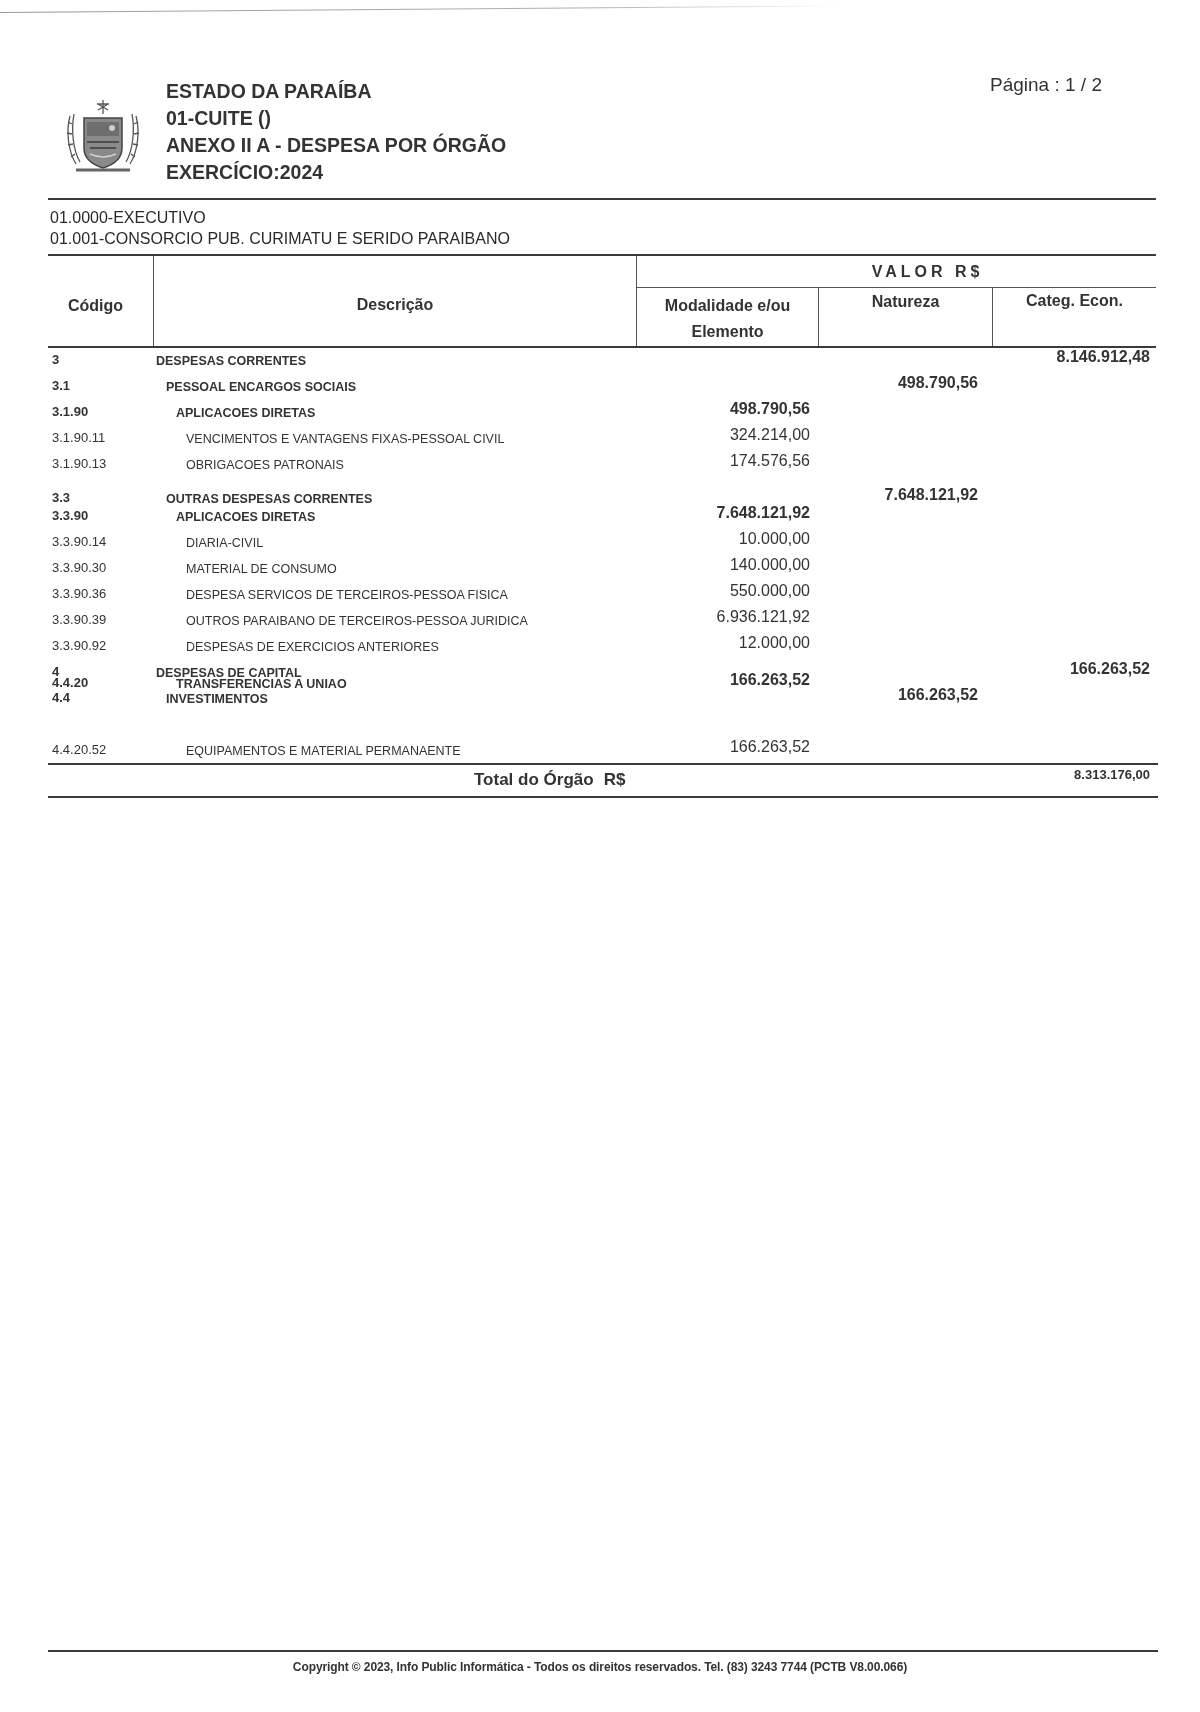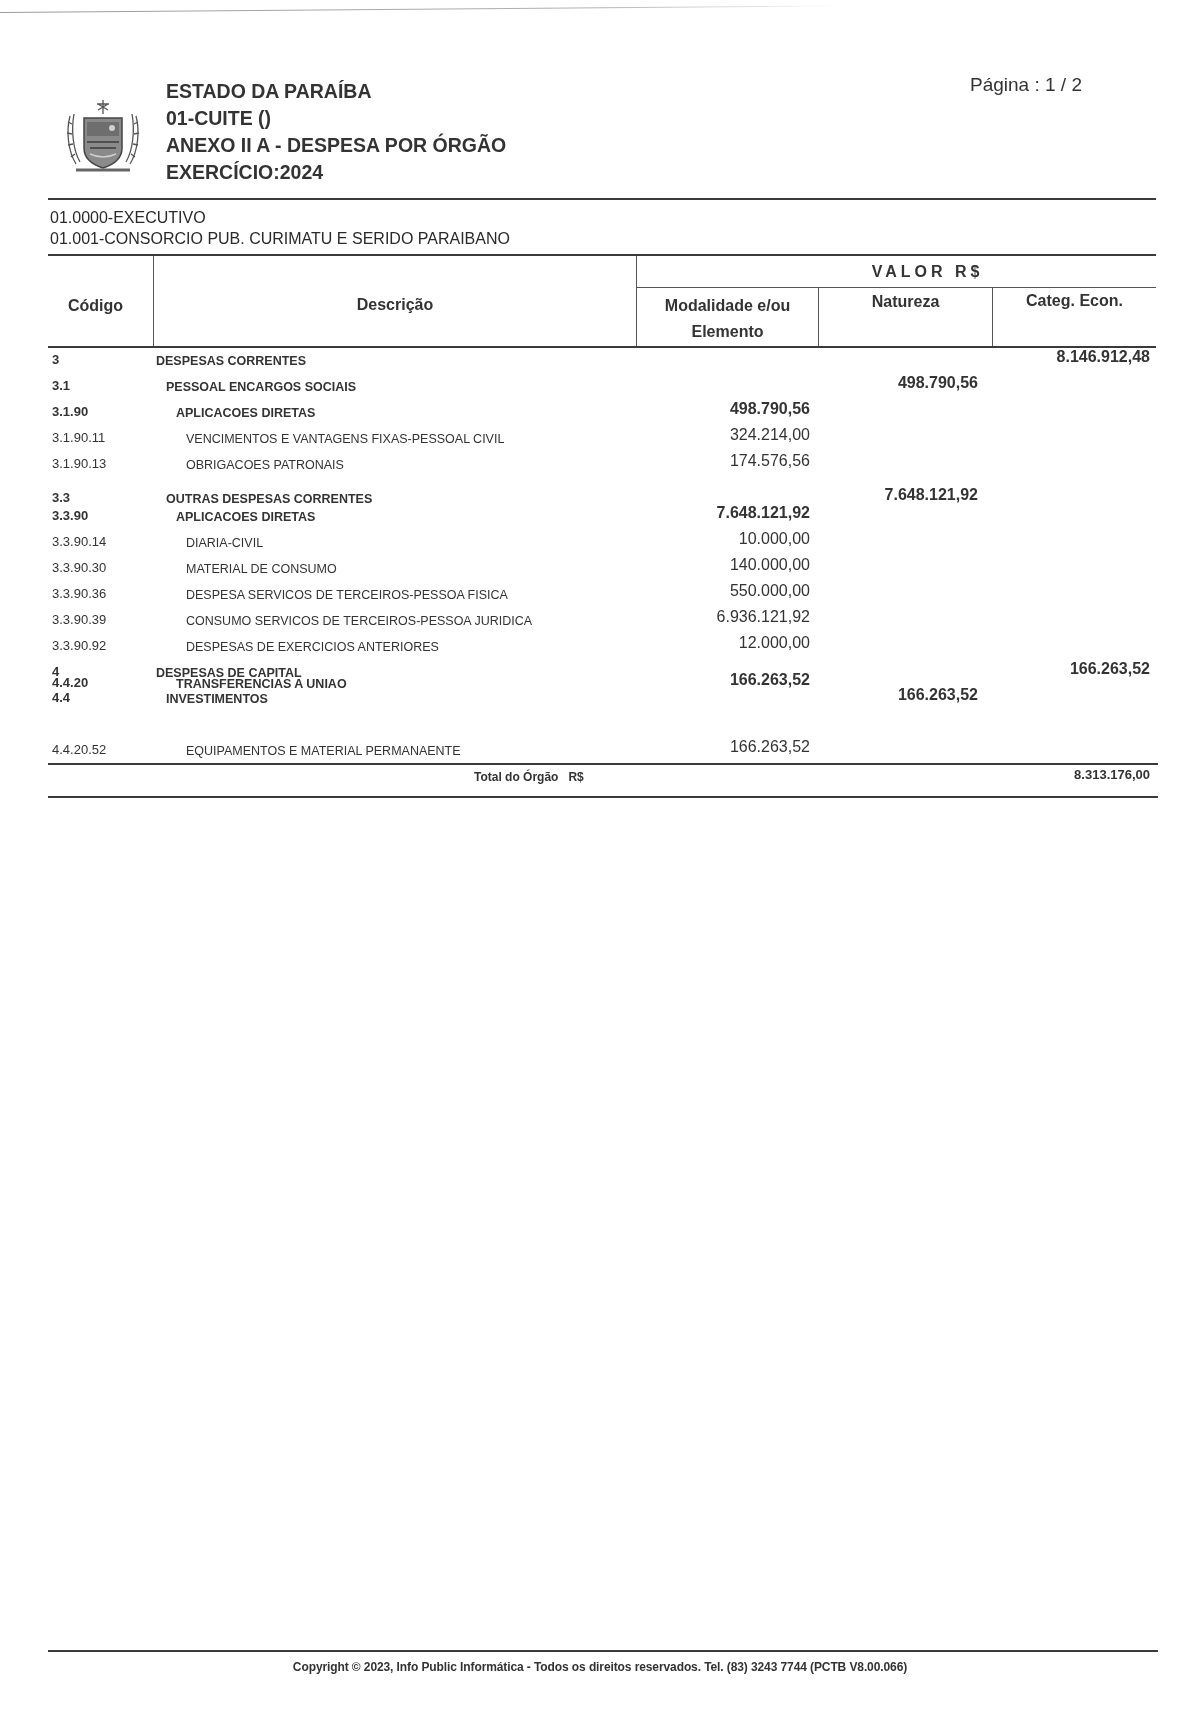--- a/index.html
+++ b/index.html
@@ -14,21 +14,21 @@
     }
     .crest {
       position: absolute; left: 62px; top: 96px; width: 82px; height: 82px;
     }
     .header-titles {
       position: absolute; left: 166px; top: 78px;
       font-weight: bold; font-size: 19.5px; line-height: 27px; color: #333;
     }
     .header-titles div { white-space: nowrap; }
     .page-num {
-      position: absolute; left: 970px; top: 74px; font-size: 19px; color: #333;
+      position: absolute; left: 990px; top: 74px; font-size: 19px; color: #333;
     }
     .rule { position: absolute; height: 2px; background: #3a3a3a; }
     .vrule { position: absolute; width: 1px; background: #555; }
     .org {
       position: absolute; left: 50px; font-size: 16px; color: #2a2a2a; white-space: nowrap;
     }
     .th {
       position: absolute; font-weight: bold; font-size: 16px; color: #333; white-space: nowrap;
     }
     .th.center { text-align: center; }
@@ -44,21 +44,21 @@
     }
     .bold .code, .bold .desc { font-weight: bold; }
     .val {
       position: absolute; top: -4px; font-size: 16px; color: #333; text-align: right; width: 160px; white-space: nowrap;
     }
     .val.b { font-weight: bold; }
     .v-elem { left: 650px; }
     .v-nat  { left: 818px; }
     .v-cat  { left: 990px; }
     .total-label {
-      position: absolute; left: 474px; top: 770px; font-size: 12px; font-weight: bold; color: #333; white-space: nowrap;
+      position: absolute; left: 474px; top: 770px; font-size: 17px; font-weight: bold; color: #333; white-space: nowrap;
     }
     .total-label span { margin-left: 10px; }
     .total-val {
       position: absolute; left: 990px; top: 767px; width: 160px; text-align: right;
       font-size: 13px; font-weight: bold; color: #333;
     }
     .footer-text {
       position: absolute; left: 0; width: 1200px; top: 1660px; text-align: center;
       font-size: 12px; font-weight: bold; color: #333; letter-spacing: -0.1px;
     }
@@ -163,21 +163,21 @@
       <div class="desc" style="left: 186px;">MATERIAL DE CONSUMO</div>
       <div class="val v-elem">140.000,00</div>
     </div>
     <div class="row" style="top: 586px;">
       <div class="code">3.3.90.36</div>
       <div class="desc" style="left: 186px;">DESPESA SERVICOS DE TERCEIROS-PESSOA FISICA</div>
       <div class="val v-elem">550.000,00</div>
     </div>
     <div class="row" style="top: 612px;">
       <div class="code">3.3.90.39</div>
-      <div class="desc" style="left: 186px;">CONSUMO SERVICOS DE TERCEIROS-PESSOA JURIDICA</div>
+      <div class="desc" style="left: 186px;">OUTROS PARAIBANO DE TERCEIROS-PESSOA JURIDICA</div>
       <div class="val v-elem">6.936.121,92</div>
     </div>
     <div class="row" style="top: 638px;">
       <div class="code">3.3.90.92</div>
       <div class="desc" style="left: 186px;">DESPESAS DE EXERCICIOS ANTERIORES</div>
       <div class="val v-elem">12.000,00</div>
     </div>
     <div class="row bold" style="top: 664px;">
       <div class="code">4</div>
       <div class="desc" style="left: 156px;">DESPESAS DE CAPITAL</div>

